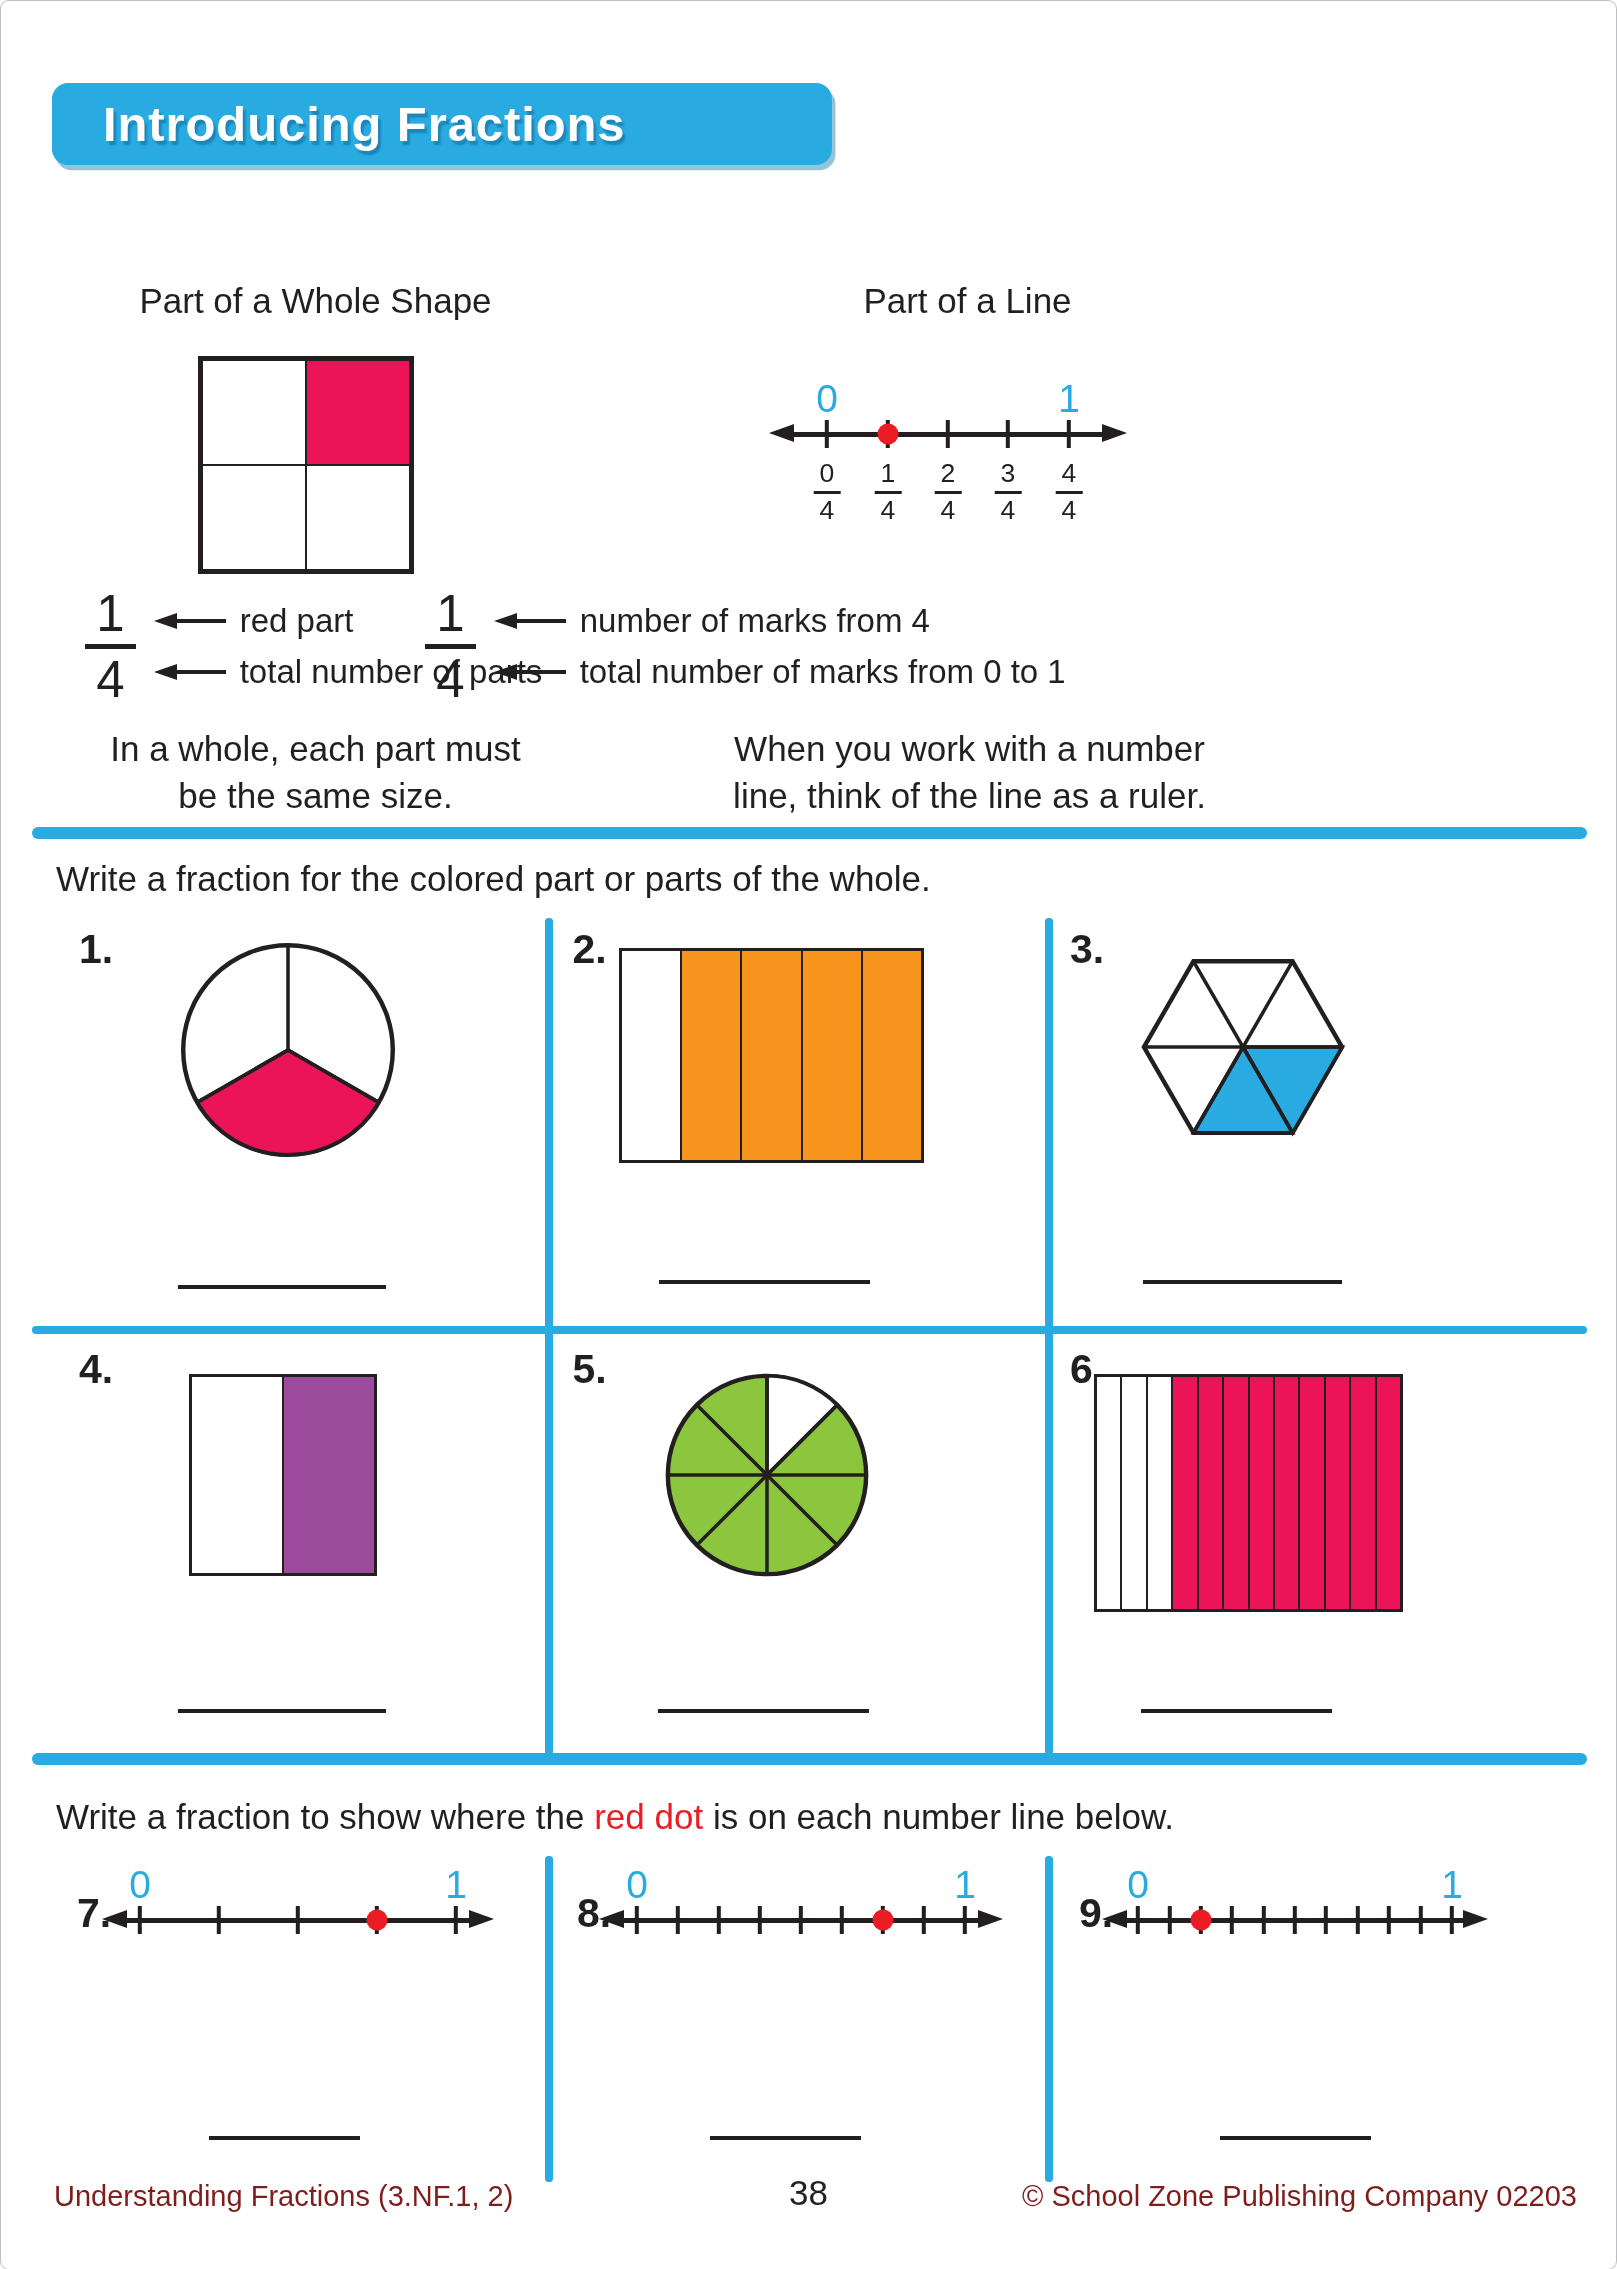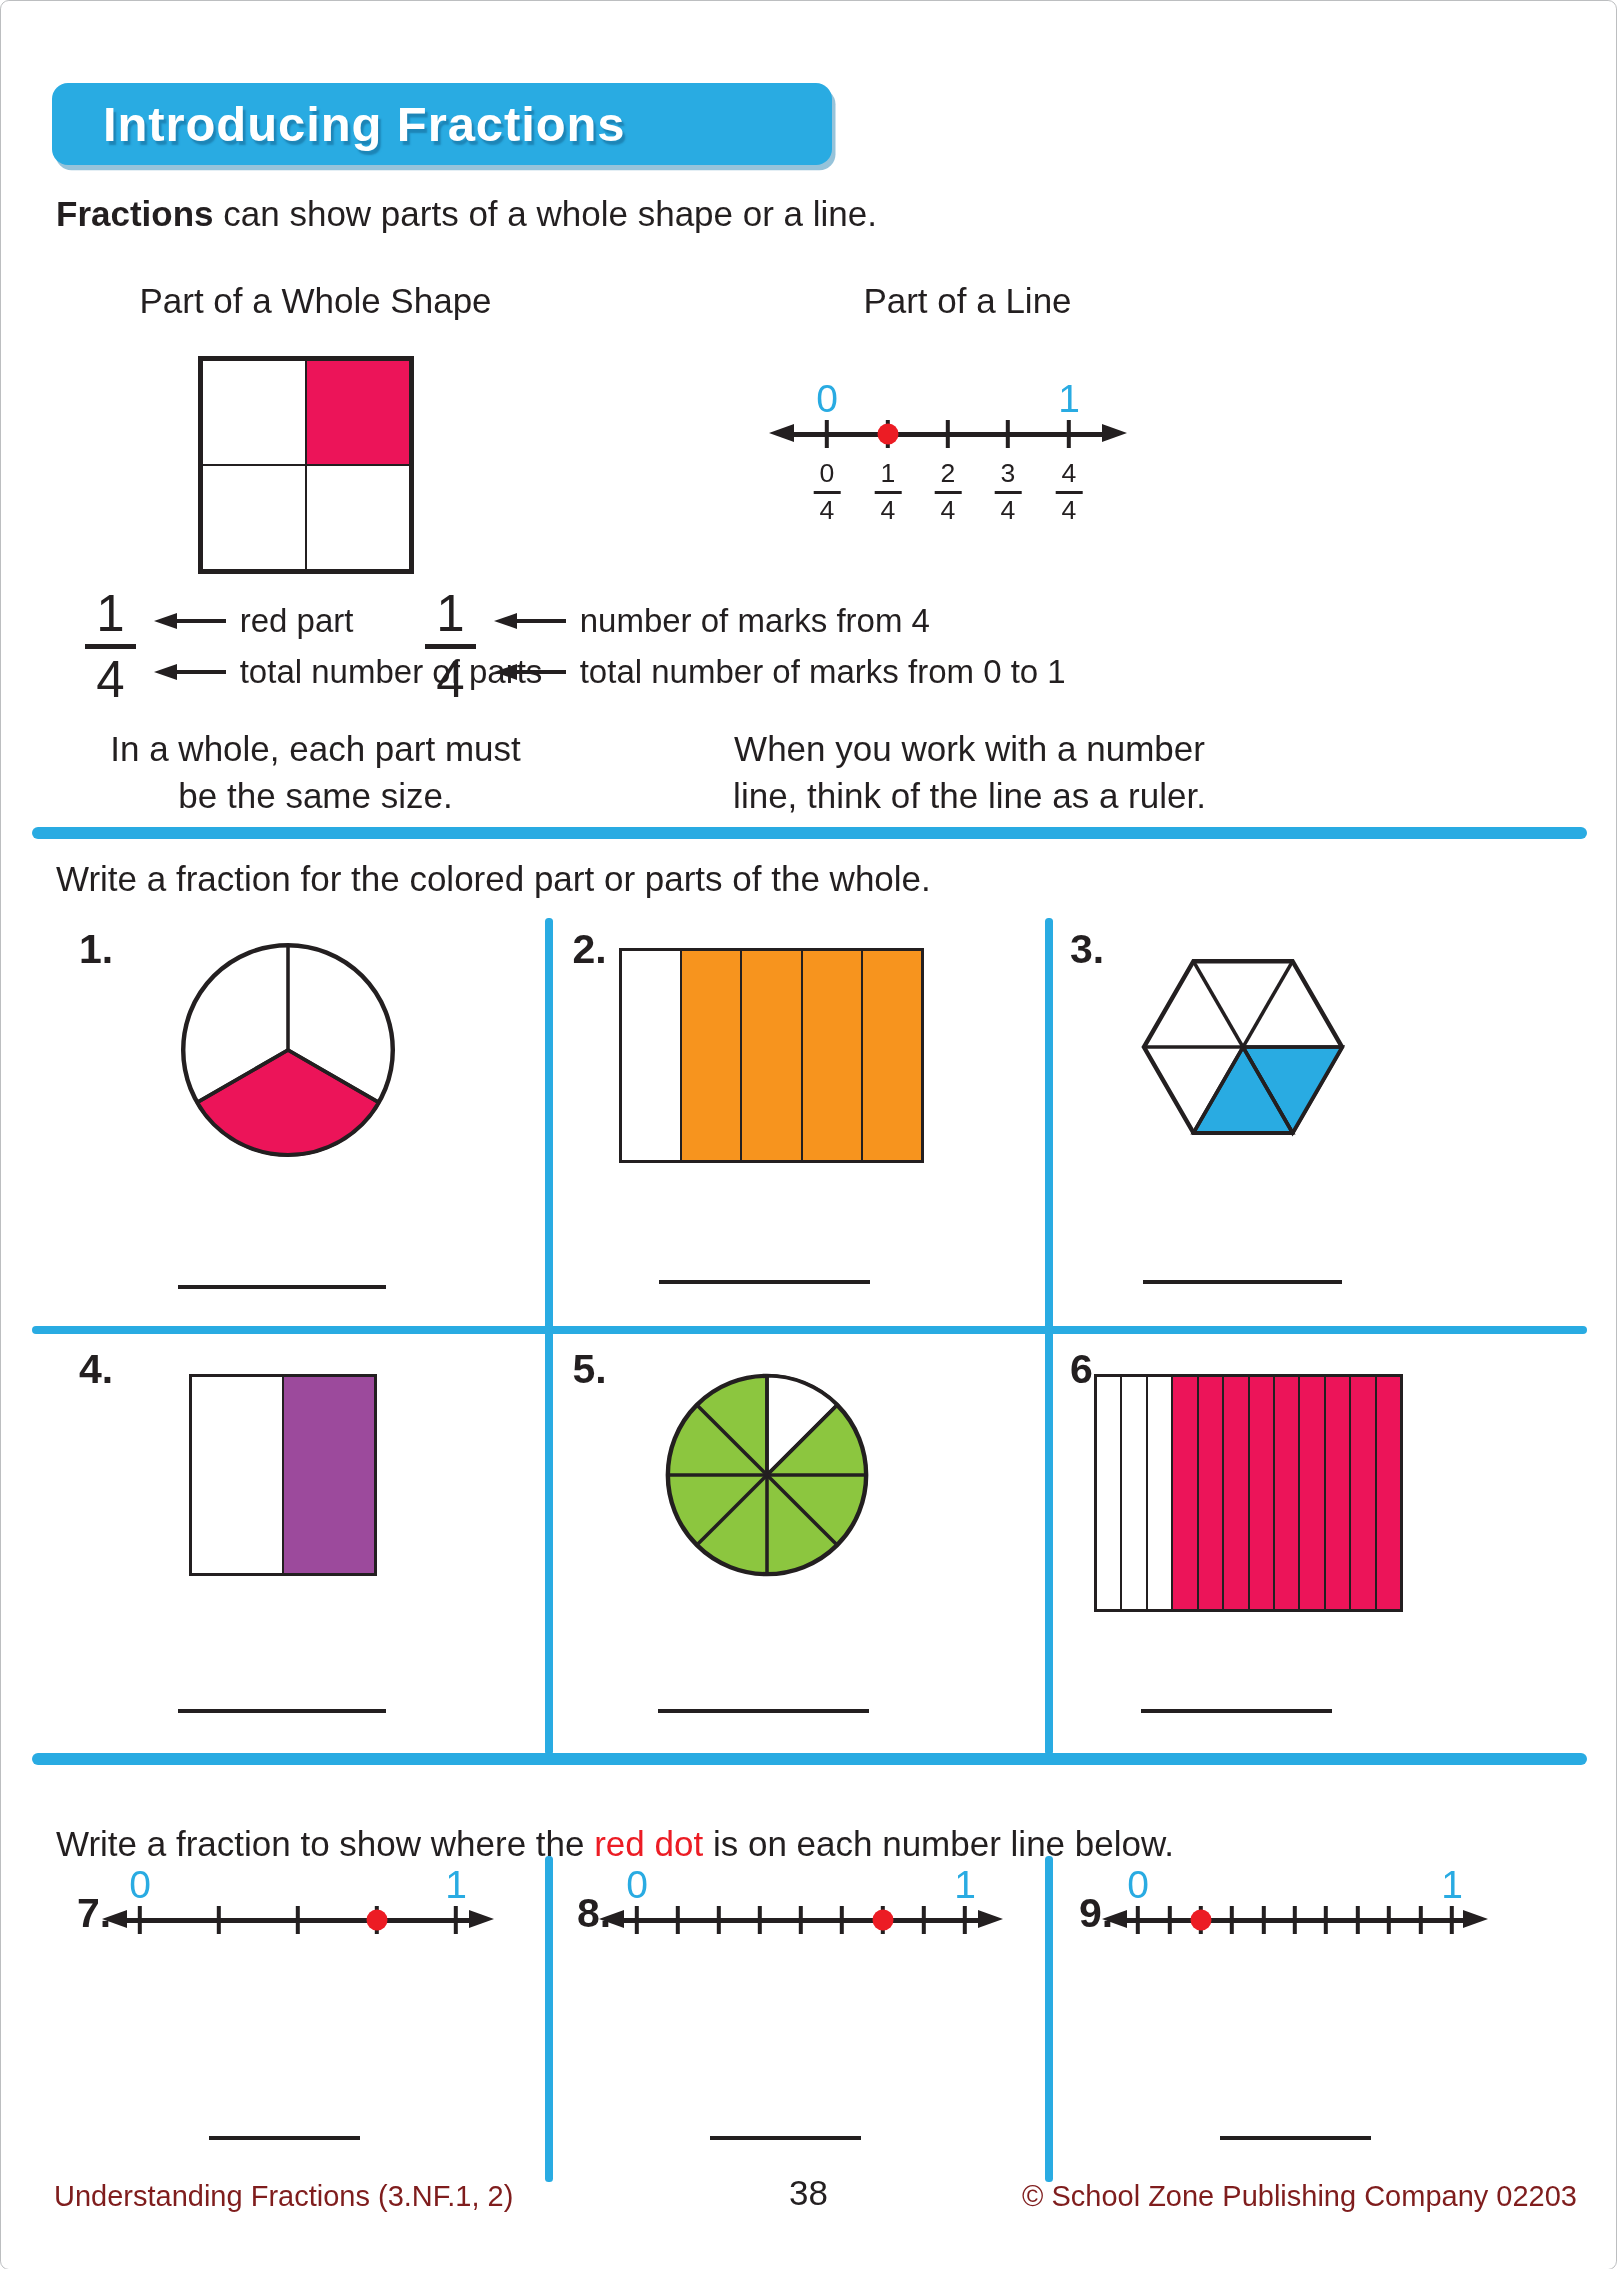--- a/index.html
+++ b/index.html
@@ -80,21 +80,20 @@
 </style>
 </head>
 <body>
 
 <div class="page">
 
   <div class="banner">
     <span class="banner-text">Introducing Fractions</span>
   </div>
 
-  <p class="intro"><b>Fractions</b><span> can show parts of a whole shape or a line.</span></p>
 
   <div class="col-head left">Part of a Whole Shape</div>
   <div class="col-head right">Part of a Line</div>
 
   <div class="square22">
     <div class="cell"></div>
     <div class="cell colored"></div>
     <div class="cell"></div>
     <div class="cell"></div>
   </div>
@@ -270,21 +269,21 @@
         <div class="strip" style="background: rgb(236, 20, 89);"></div>
         <div class="strip" style="background: rgb(236, 20, 89);"></div>
         <div class="strip" style="background: rgb(236, 20, 89);"></div>
         <div class="strip" style="background: rgb(236, 20, 89);"></div>
         <div class="strip" style="background: rgb(236, 20, 89);"></div>
         <div class="strip" style="background: rgb(236, 20, 89);"></div>
       </div>
     <div class="answer-line" style="left:88px; top:375px; width:191px;"></div>
   </div>
 
-  <p class="instr" style="top:1796px;margin-top:27px;"><span>Write a fraction to show where the </span><span class="red-text">red dot</span><span> is on each number line below.</span></p>
+  <p class="instr" style="top:1796px;"><span>Write a fraction to show where the </span><span class="red-text">red dot</span><span> is on each number line below.</span></p>
 
   <div class="vdiv" style="left:544px; top:1855px; width:8px; height:326px;"></div>
   <div class="vdiv" style="left:1044px; top:1855px; width:8px; height:326px;"></div>
 
   <div class="prob-num" style="left:76px; top:1889px;">7.</div>
   <div class="numline" style="left:115px; top:1862px; width:364px; height:115px;">
       <div class="nl-line"></div>
       <div class="nl-arrow left"></div>
       <div class="nl-arrow right"></div>
       <div class="nl-tick" style="left: 24px;"></div>

